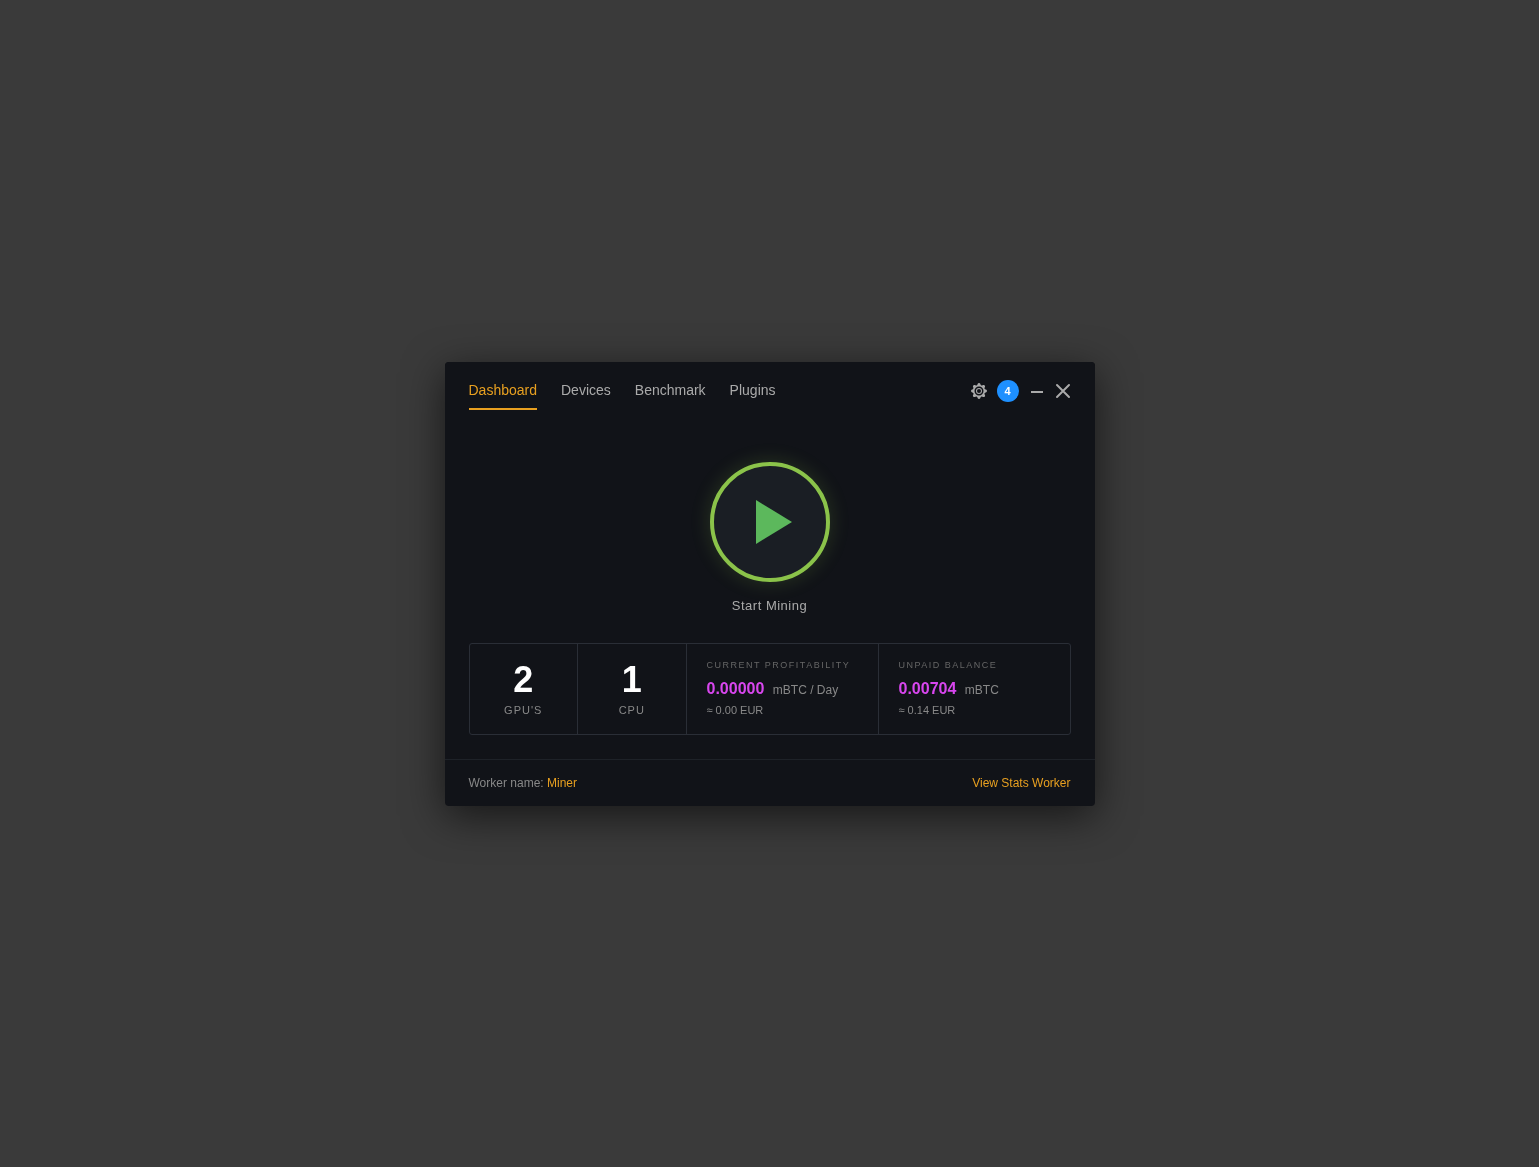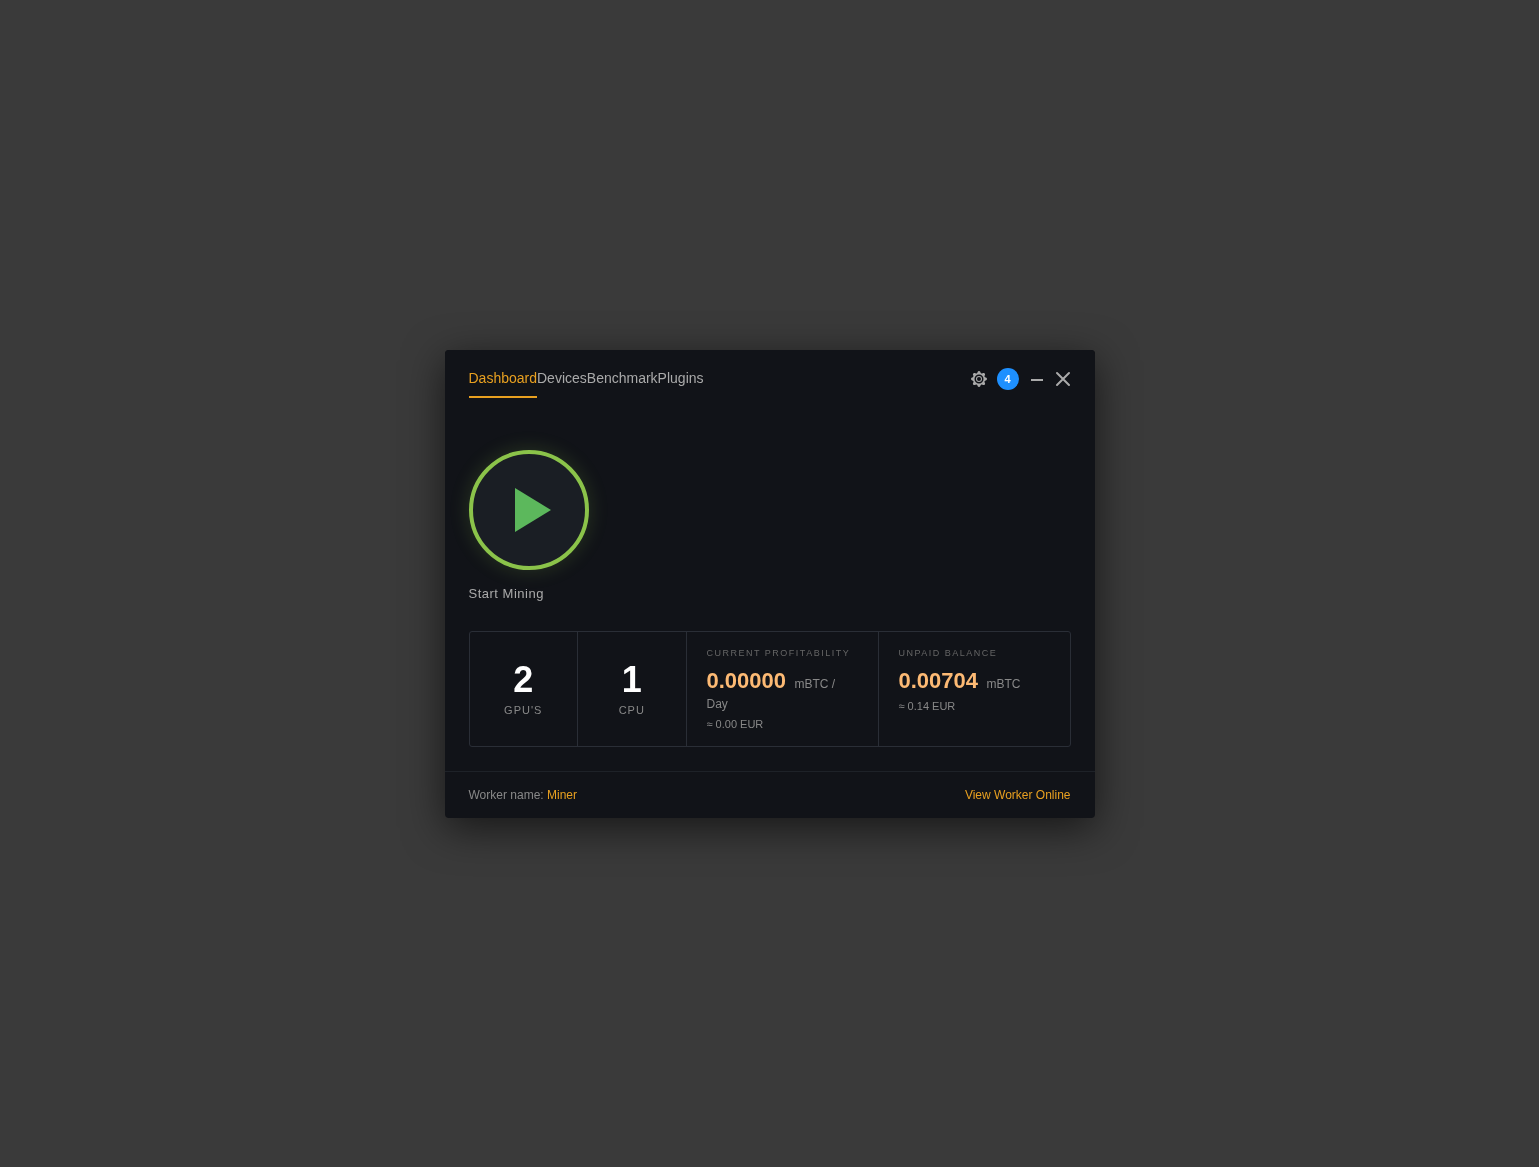--- a/index.html
+++ b/index.html
@@ -27,20 +27,21 @@
       display: flex;
       align-items: center;
       padding: 18px 24px 0 24px;
       background-color: #111318;
       justify-content: space-between;
     }
 
     .nav-links {
       display: flex;
       align-items: center;
+      gap: 24px;
     }
 
     .nav-link {
       font-size: 14px;
       color: #aaaaaa;
       text-decoration: none;
       padding-bottom: 10px;
       cursor: pointer;
       border-bottom: 2px solid transparent;
     }
@@ -83,21 +84,21 @@
 
     
     .main-content {
       padding: 30px 24px 24px 24px;
     }
 
     
     .mining-section {
       display: flex;
       flex-direction: column;
-      align-items: flex-start;
+      align-items: center;
       padding: 20px 0 30px 0;
     }
 
     .mining-btn-container {
       width: 120px;
       height: 120px;
       border-radius: 50%;
       border: 4px solid #8bc34a;
       background-color: #1a1e24;
       display: flex;
@@ -173,23 +174,23 @@
 
     .stat-section-label {
       font-size: 9px;
       color: #666666;
       letter-spacing: 1.5px;
       text-transform: uppercase;
       margin-bottom: 10px;
     }
 
     .stat-main-value {
-      font-size: 22px;
+      font-size: 16px;
       font-weight: bold;
-      color: #fdba74;
+      color: #d946ef;
     }
 
     .stat-unit {
       font-size: 12px;
       color: #888888;
       margin-left: 4px;
     }
 
     .stat-sub-value {
       font-size: 11px;
@@ -301,16 +302,16 @@
       </div>
 
     </div>
   </div>
 
   <div class="footer-bar">
     <span class="worker-label">
       <span>Worker name:</span>
       <span class="worker-name">Miner</span>
     </span>
-    <a class="view-stats-link">View Worker Online</a>
+    <a class="view-stats-link">View Stats Worker</a>
   </div>
 
 </div>
 
 </body></html>

